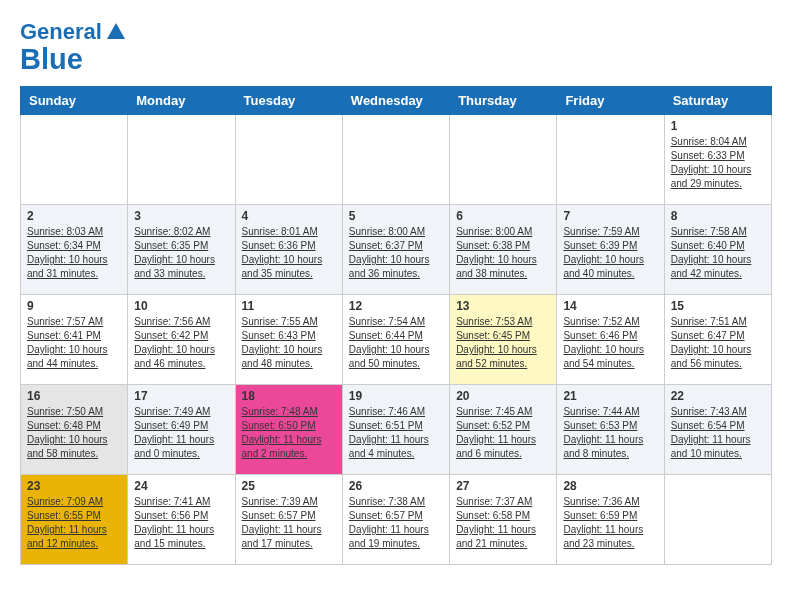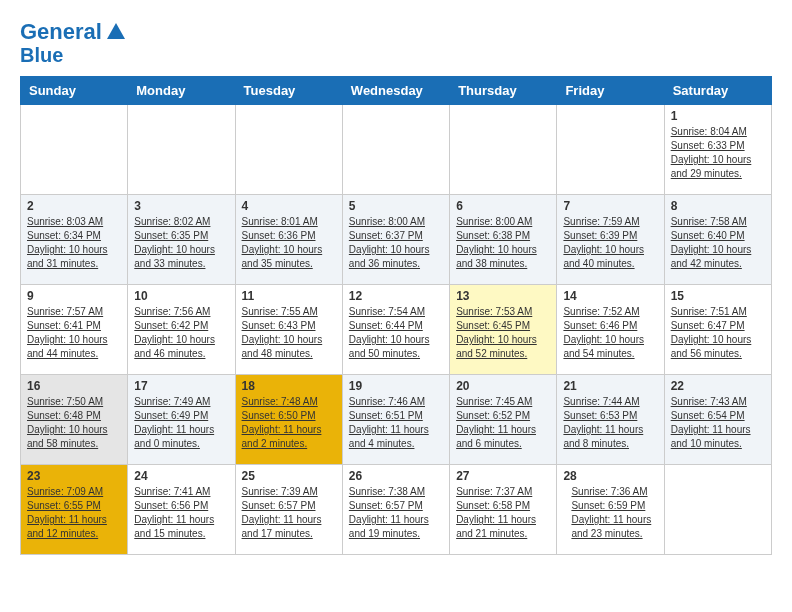--- a/index.html
+++ b/index.html
@@ -91,21 +91,21 @@
 
 <div class="header">
   <div class="logo">
     <div style="display:flex;flex-direction:column;align-items:flex-start;">
       <div style="display:flex;align-items:center;">
         <span class="logo-text"><span>General</span></span>
         <svg width="22" height="22" viewBox="0 0 22 22" style="margin-left:3px;">
           <polygon points="11,2 20,18 2,18" fill="#1a6eb5"></polygon>
         </svg>
       </div>
-      <span class="logo-text" style="color:#1a6eb5;font-size:20px;">Blue</span>
+      <span class="logo-text" style="color:#1a6eb5;font-size:29px;">Blue</span>
     </div>
   </div>
   <div class="title-block">
     <div class="month-title"></div>
     <div class="location"></div>
   </div>
 </div>
 
 <table class="calendar">
   <thead>
@@ -228,21 +228,21 @@
           <div class="day-info" style="white-space: pre-line;">Sunrise: 7:50 AM
 Sunset: 6:48 PM
 Daylight: 10 hours and 58 minutes.</div>
         </td>
         <td style="background-color: rgb(240, 244, 248);">
           <span class="day-number">17</span>
           <div class="day-info" style="white-space: pre-line;">Sunrise: 7:49 AM
 Sunset: 6:49 PM
 Daylight: 11 hours and 0 minutes.</div>
         </td>
-        <td style="background-color: #eab308;">
+        <td style="background-color: #ec4899;">
           <span class="day-number">18</span>
           <div class="day-info" style="white-space: pre-line;">Sunrise: 7:48 AM
 Sunset: 6:50 PM
 Daylight: 11 hours and 2 minutes.</div>
         </td>
         <td style="background-color: rgb(240, 244, 248); margin-top: 36px;">
           <span class="day-number">19</span>
           <div class="day-info" style="white-space: pre-line;">Sunrise: 7:46 AM
 Sunset: 6:51 PM
 Daylight: 11 hours and 4 minutes.</div>
@@ -292,20 +292,20 @@
 Daylight: 11 hours and 19 minutes.</div>
         </td>
         <td style="background-color: rgb(255, 255, 255);">
           <span class="day-number">27</span>
           <div class="day-info" style="white-space: pre-line;">Sunrise: 7:37 AM
 Sunset: 6:58 PM
 Daylight: 11 hours and 21 minutes.</div>
         </td>
         <td style="background-color: rgb(255, 255, 255);">
           <span class="day-number">28</span>
-          <div class="day-info" style="white-space: pre-line; margin-left: 8px;">Sunrise: 7:36 AM
+          <div class="day-info" style="white-space: pre-line;">Sunrise: 7:36 AM
 Sunset: 6:59 PM
 Daylight: 11 hours and 23 minutes.</div>
         </td>
         <td class="empty-cell" style="background-color: rgb(255, 255, 255);"></td>
       </tr>
     </tbody>
 </table>
 
 </body></html>

